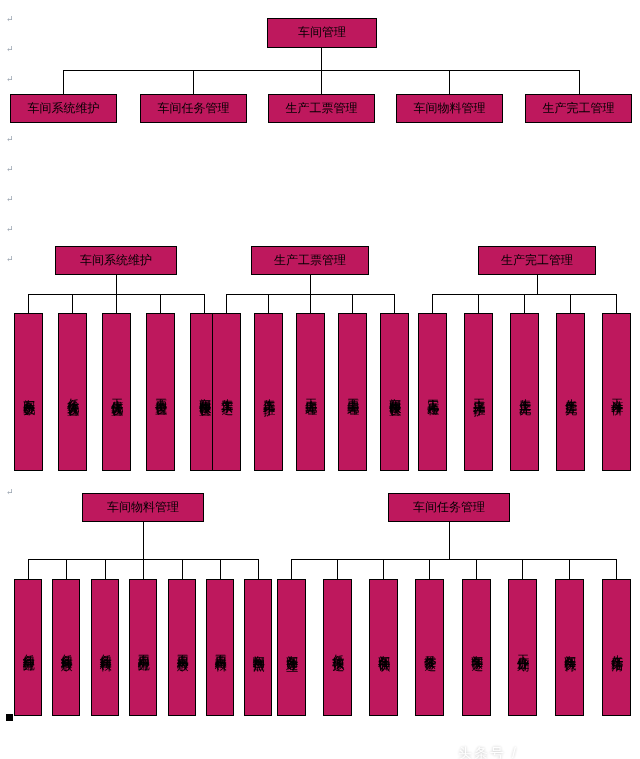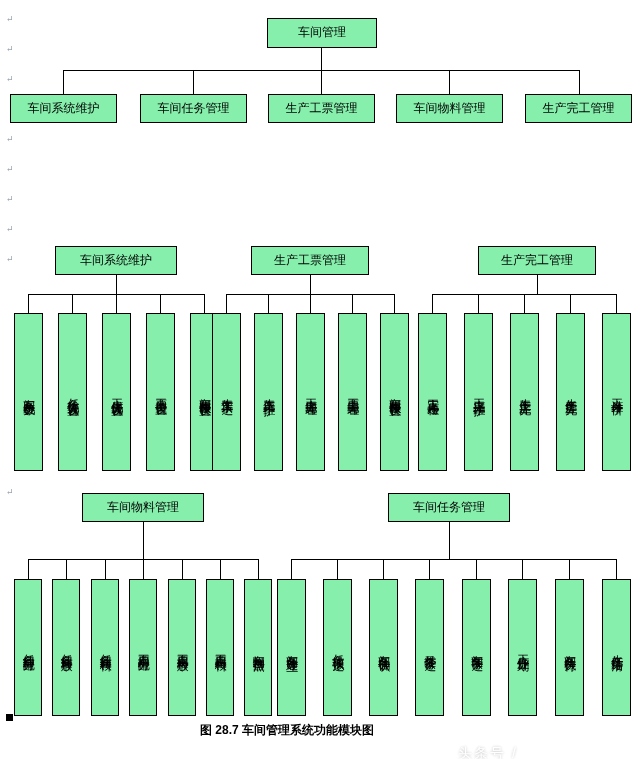--- a/index.html
+++ b/index.html
@@ -7,21 +7,21 @@
     width:640px;height:759px;
     background:#ffffff;
     font-family:"Liberation Sans","DejaVu Sans",sans-serif;
     position:relative;
     overflow:hidden;
   }
   #canvas{position:absolute;left:0;top:0;width:640px;height:759px;}
   .box{
     position:absolute;
     border:1px solid #000;
-    background:#86efac;
+    background:#be185d;
     box-sizing:border-box;
     display:flex;
     align-items:center;
     justify-content:center;
     text-align:center;
     color:#000;
     line-height:1.12;
   }
   .h-box{font-size:12px;}
   .mid-box{font-size:12px;}
@@ -186,18 +186,17 @@
 
   <div class="box v-box" style="left:277px;top:579px;width:29px;height:137px;">车间任务建立</div>
   <div class="box v-box" style="left:323px;top:579px;width:29px;height:137px;">任务模拟下达</div>
   <div class="box v-box" style="left:369px;top:579px;width:29px;height:137px;">车间任务确认</div>
   <div class="box v-box" style="left:415px;top:579px;width:29px;height:137px;">委外任务下达</div>
   <div class="box v-box" style="left:462px;top:579px;width:29px;height:137px;">车间任务下达</div>
   <div class="box v-box" style="left:508px;top:579px;width:29px;height:137px;">工序作业计划</div>
   <div class="box v-box" style="left:555px;top:579px;width:29px;height:137px;">车间任务执行</div>
   <div class="box v-box" style="left:602px;top:579px;width:29px;height:137px;">生产任务结清</div>
 
-  <div class="caption" style="left:200px;top:722px;">图 28.7  车间管理系统功能模块图</div>
 
   <div class="wm-circle" style="left:418px;top:716px;">今</div>
   <div class="wm" style="left:458px;top:745px;font-size:14px;font-weight:normal;opacity:.9;">头条号 /</div>
 
 </div>
 
 </body></html>

